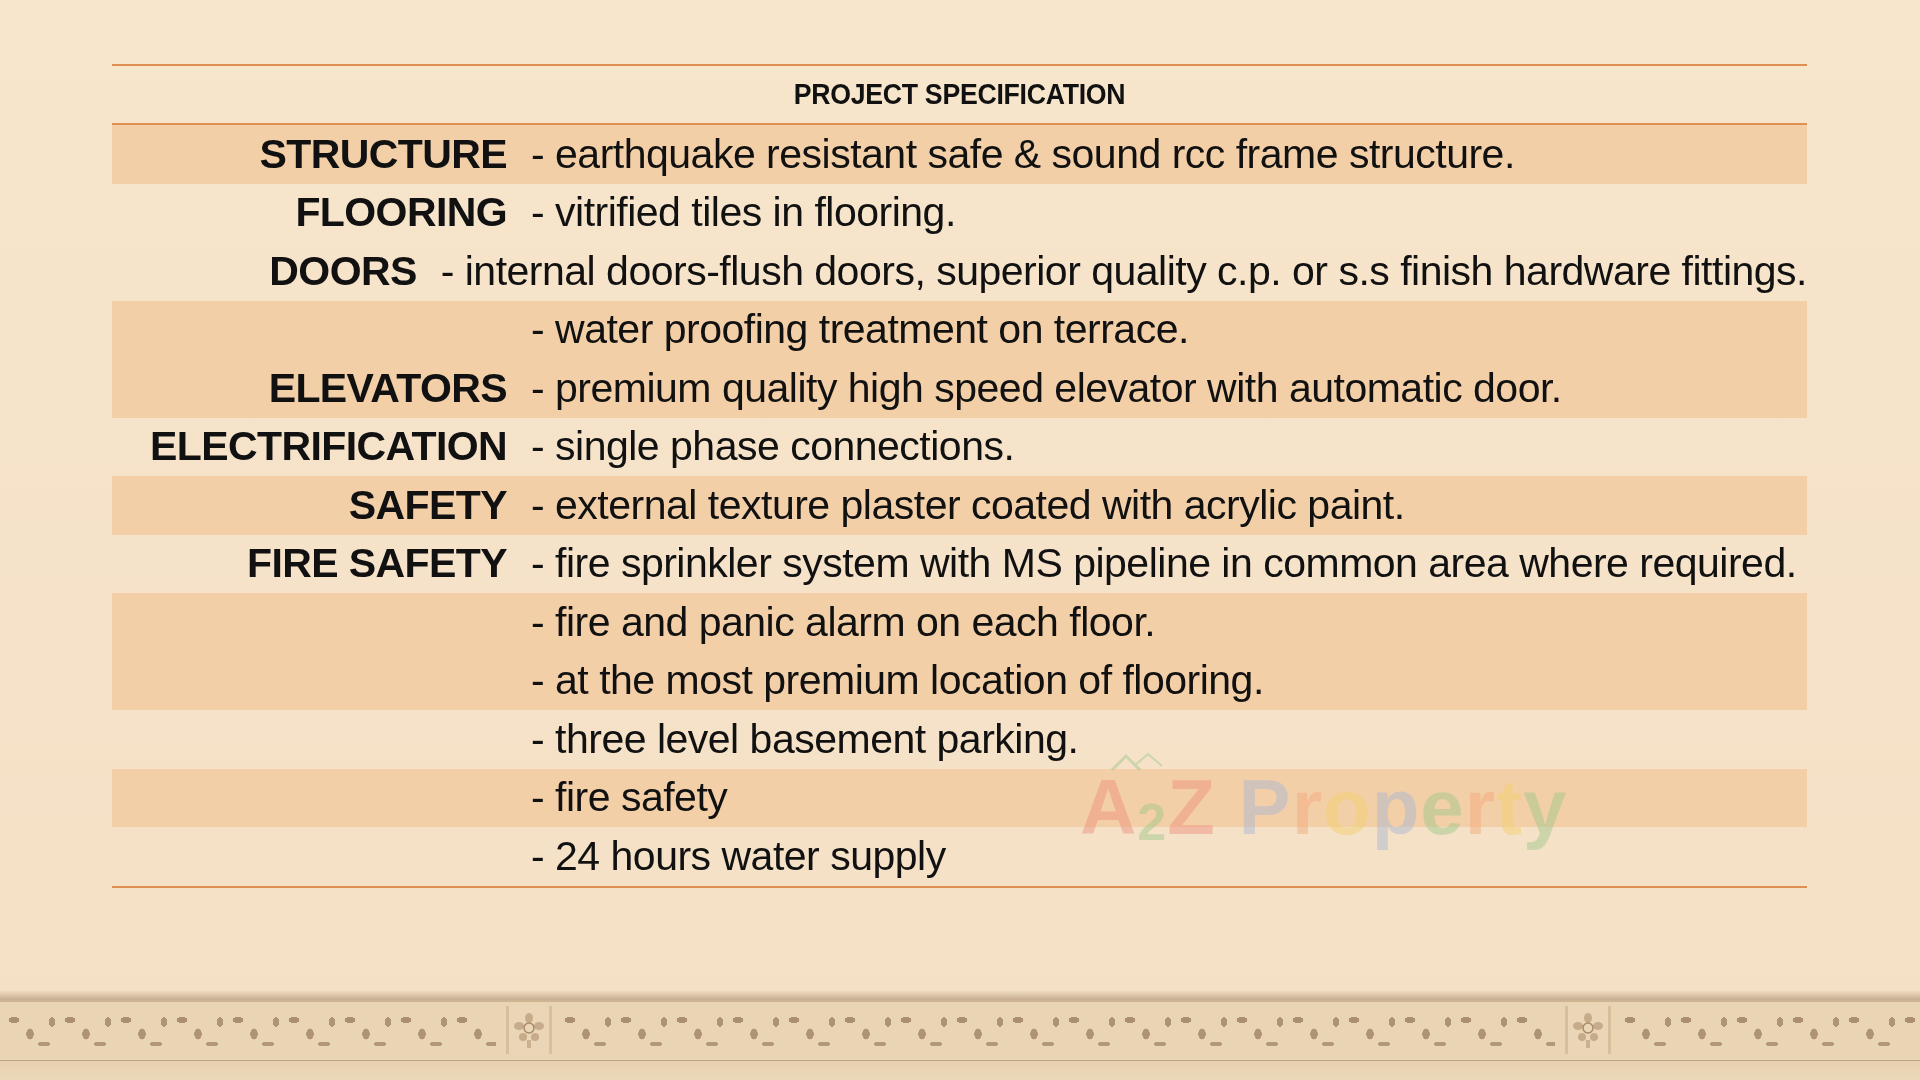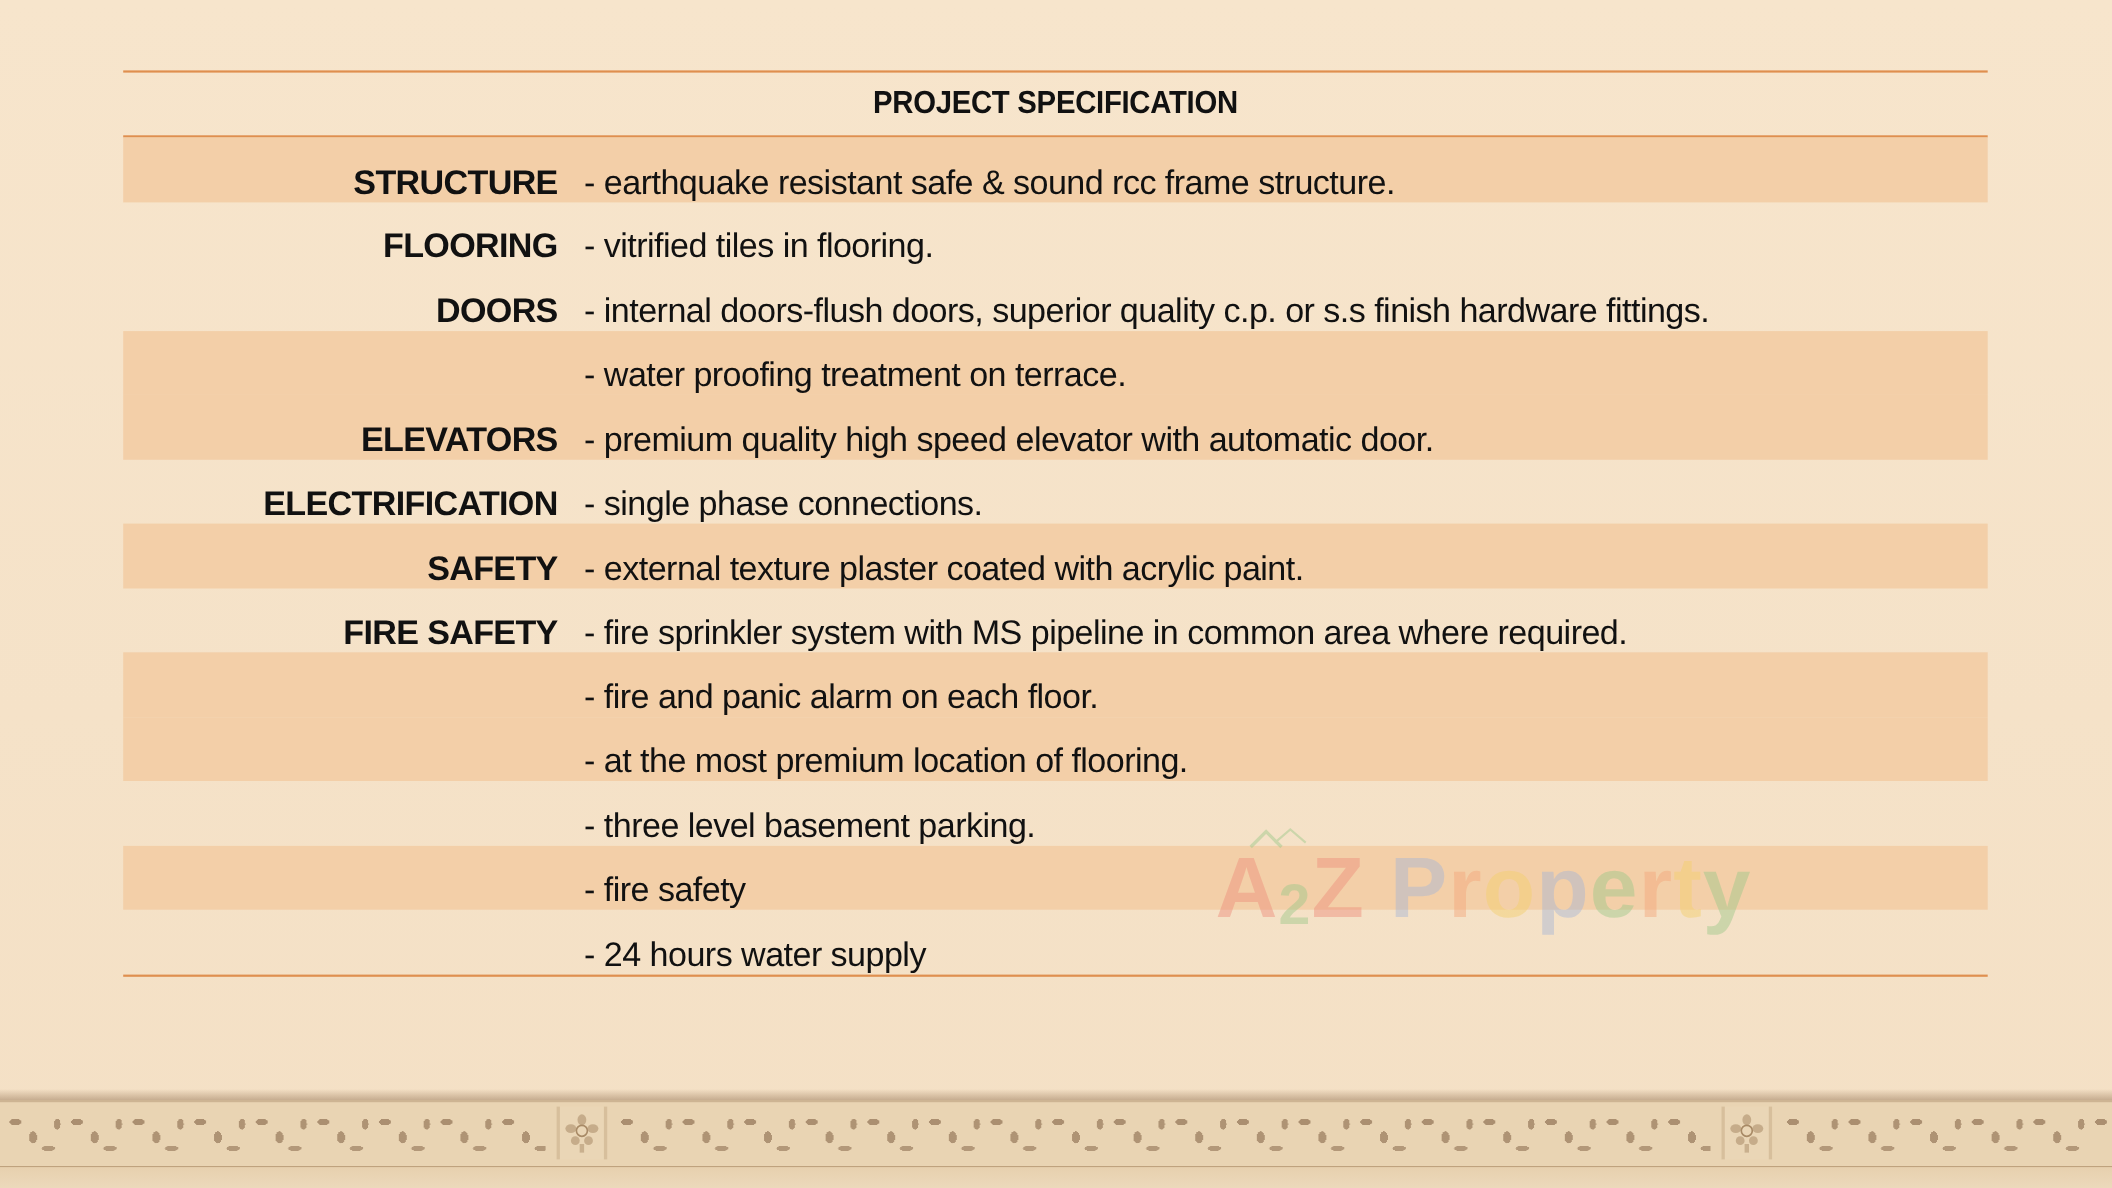--- a/index.html
+++ b/index.html
@@ -37,22 +37,22 @@
       justify-content: center;
       font-weight: bold;
       font-size: 29px;
       letter-spacing: -0.3px;
       transform: scaleX(0.92);
     }
     .rows { position: relative; }
     .row {
       height: 58.5px;
       display: flex;
-      align-items: flex-end;
-      font-size: 31px;
+      align-items: center;
+      font-size: 41px;
     }
     .row.shaded { background: #f3cfa8; }
     .label {
       width: 395px;
       text-align: right;
       font-weight: bold;
       white-space: nowrap;
       letter-spacing: -0.6px;
     }
     .value {
@@ -64,21 +64,21 @@
       position: absolute;
       left: 775px;
       top: 328px;
       font-size: 42px;
       color: rgba(150, 110, 90, 0.16);
       letter-spacing: -1px;
       pointer-events: none;
     }
     .watermark-logo {
       position: absolute;
-      left: 1105px;
+      left: 1080px;
       top: 762px;
       font-size: 78px;
       font-weight: bold;
       letter-spacing: 1px;
       pointer-events: none;
       white-space: nowrap;
       opacity: 0.45;
     }
     .watermark-logo .wl-a { color: #ee8d7b; }
     .watermark-logo .wl-2 { color: #9cc889; font-size: 52px; position: relative; top: 6px; }

